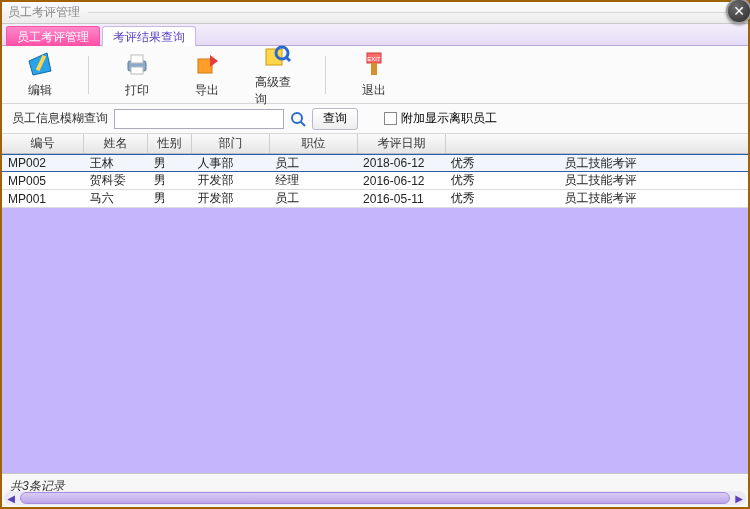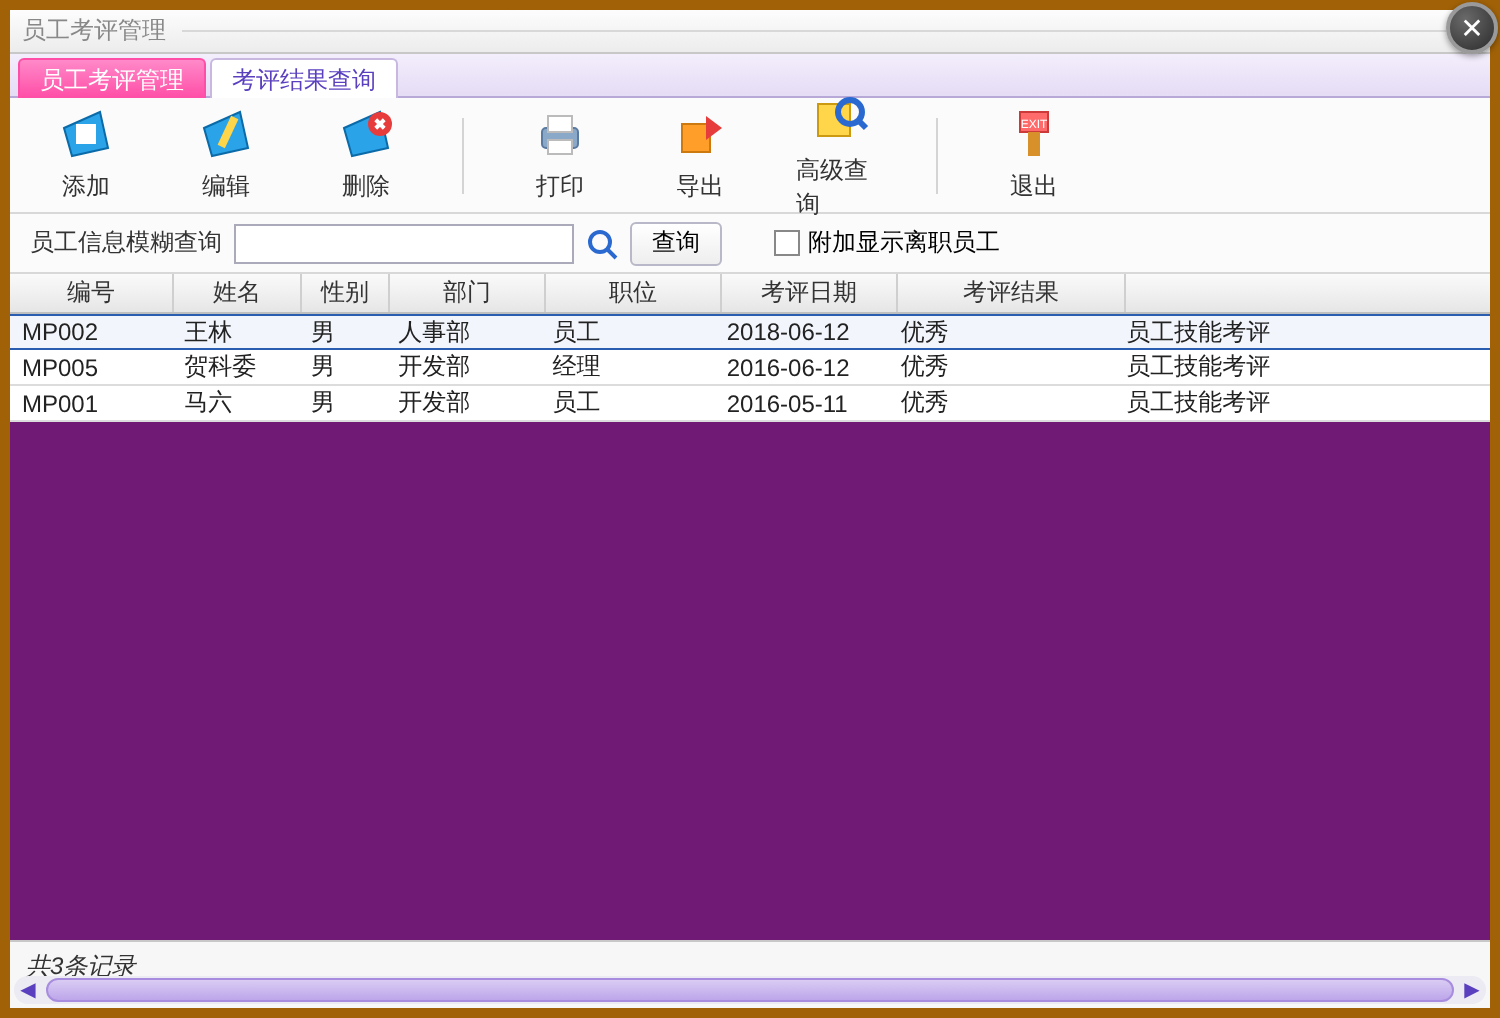--- a/index.html
+++ b/index.html
@@ -1,17 +1,17 @@
 <!DOCTYPE html>
 <html><head>
 <meta charset="utf-8">
 <style>
   * { box-sizing: border-box; margin: 0; padding: 0; }
   html, body { width: 750px; height: 509px; overflow: hidden; font-family: "Microsoft YaHei", SimSun, Arial, sans-serif; font-size: 12px; background: #fff; }
-  .window { position: relative; width: 750px; height: 509px; border: 5px solid #a16207; background: #701a75; }
+  .window { position: relative; width: 750px; height: 509px; border: 2px solid #a16207; background: #c4b5fd; }
   .titlebar { height: 22px; background: linear-gradient(#fdfdfd,#ececec); display: flex; align-items: center; padding: 0 6px; border-bottom: 1px solid #c8c8c8; color: #888; font-size: 12px; }
   .titlebar .line { flex: 1; height: 1px; background: #d8d8d8; margin-left: 8px; }
   .close-btn { position: absolute; top: -4px; right: -4px; width: 26px; height: 26px; border-radius: 50%; background: radial-gradient(circle at 35% 30%, #6a6a6a, #2b2b2b); border: 2px solid #9a9a9a; display: flex; align-items: center; justify-content: center; color: #fff; font-size: 14px; cursor: pointer; box-shadow: 0 1px 3px rgba(0,0,0,0.4); }
   .tabs { display: flex; background: linear-gradient(#f3eefc,#e5dcf5); border-bottom: 1px solid #b8a8d8; height: 22px; padding: 2px 4px 0 4px; gap: 2px; }
   .tab { padding: 2px 10px 0 10px; border: 1px solid #c8b8e0; border-bottom: none; border-radius: 3px 3px 0 0; background: #fff; color: #5a3fbf; height: 20px; display: flex; align-items: center; cursor: pointer; }
   .tab.active { background: linear-gradient(#ff89c9,#ff4ea6); color: #fff; border-color: #ff4ea6; font-weight: 500; }
   .toolbar { display: flex; align-items: center; gap: 26px; padding: 8px 16px; border-bottom: 1px solid #d8d8d8; background: #fbfbfb; height: 58px; }
   .tool-btn { display: flex; flex-direction: column; align-items: center; gap: 4px; cursor: pointer; width: 44px; }
   .tool-btn .ic { width: 32px; height: 28px; display: flex; align-items: center; justify-content: center; }
   .tool-sep { width: 1px; height: 38px; background: #d4d4d4; }
@@ -56,43 +56,24 @@
     <div class="tab">
         <span>考评结果查询</span>
       </div>
   </div>
 
   <div class="toolbar">
     <div class="tool-btn">
       <span class="ic">
           <svg width="30" height="26">
             <polygon points="4,10 22,2 26,20 8,24" fill="#2aa3e8" stroke="#0b6aa8"></polygon>
-            <rect x="10" y="8" width="10" height="10" fill="#fff"></rect>
-          </svg>
-        </span>
-      <span class="lbl">添加</span>
-    </div>
-    <div class="tool-btn">
-      <span class="ic">
-          <svg width="30" height="26">
-            <polygon points="4,10 22,2 26,20 8,24" fill="#2aa3e8" stroke="#0b6aa8"></polygon>
             <rect x="14" y="4" width="4" height="16" fill="#ffd54a" transform="rotate(25 16 12)"></rect>
           </svg>
         </span>
       <span class="lbl">编辑</span>
-    </div>
-    <div class="tool-btn">
-      <span class="ic">
-          <svg width="30" height="26">
-            <polygon points="4,10 22,2 26,20 8,24" fill="#2aa3e8" stroke="#0b6aa8"></polygon>
-            <circle cx="22" cy="8" r="6" fill="#e63c3c"></circle>
-            <path d="M19 8 L25 8 M22 5 L22 11" stroke="#fff" stroke-width="2" transform="rotate(45 22 8)"></path>
-          </svg>
-        </span>
-      <span class="lbl">删除</span>
     </div>
     <div class="tool-sep"></div>
     <div class="tool-btn">
       <span class="ic">
           <svg width="30" height="26">
             <rect x="6" y="10" width="18" height="10" rx="2" fill="#8aa8c8" stroke="#5a7aa0"></rect>
             <rect x="9" y="4" width="12" height="8" fill="#fff" stroke="#bbb"></rect>
             <rect x="9" y="16" width="12" height="7" fill="#fff" stroke="#bbb"></rect>
           </svg>
         </span>
@@ -149,21 +130,20 @@
   </div>
 
   <div class="grid">
     <div class="hdr">
       <div class="cell c0">编号</div>
       <div class="cell c1">姓名</div>
       <div class="cell c2">性别</div>
       <div class="cell c3">部门</div>
       <div class="cell c4">职位</div>
       <div class="cell c5">考评日期</div>
-      <div class="cell c6">考评结果</div>
     </div>
     <div class="rows" id="rows">
         <div class="row sel">
           <div class="cell c0">MP002</div>
           <div class="cell c1">王林</div>
           <div class="cell c2">男</div>
           <div class="cell c3">人事部</div>
           <div class="cell c4">员工</div>
           <div class="cell c5">2018-06-12</div>
           <div class="cell c6">优秀</div>

